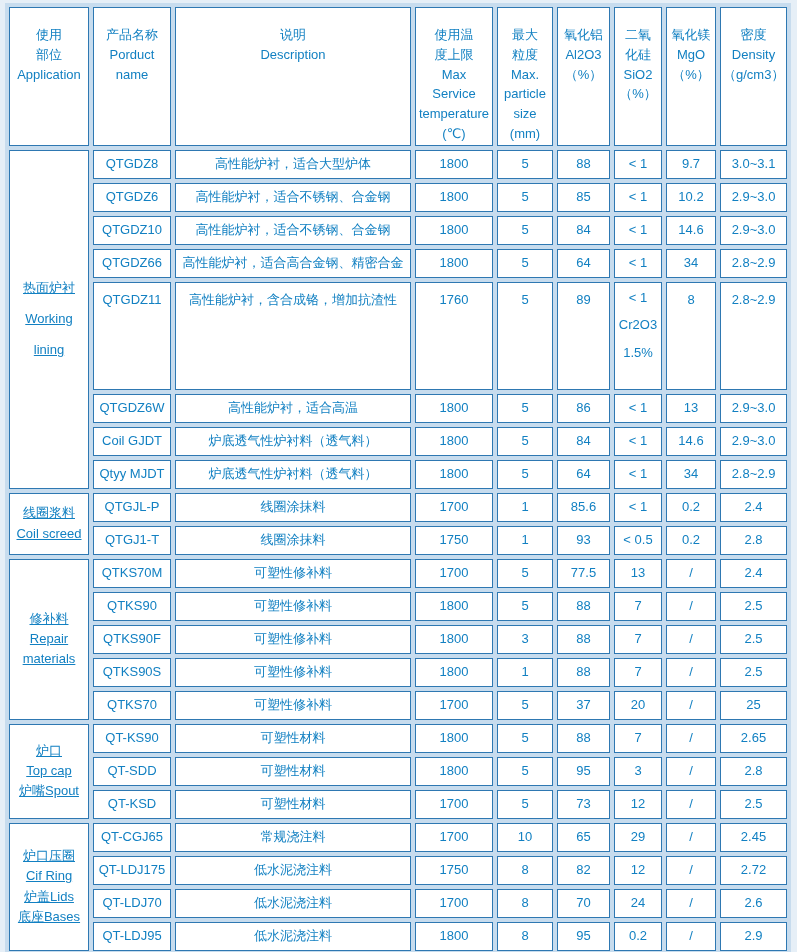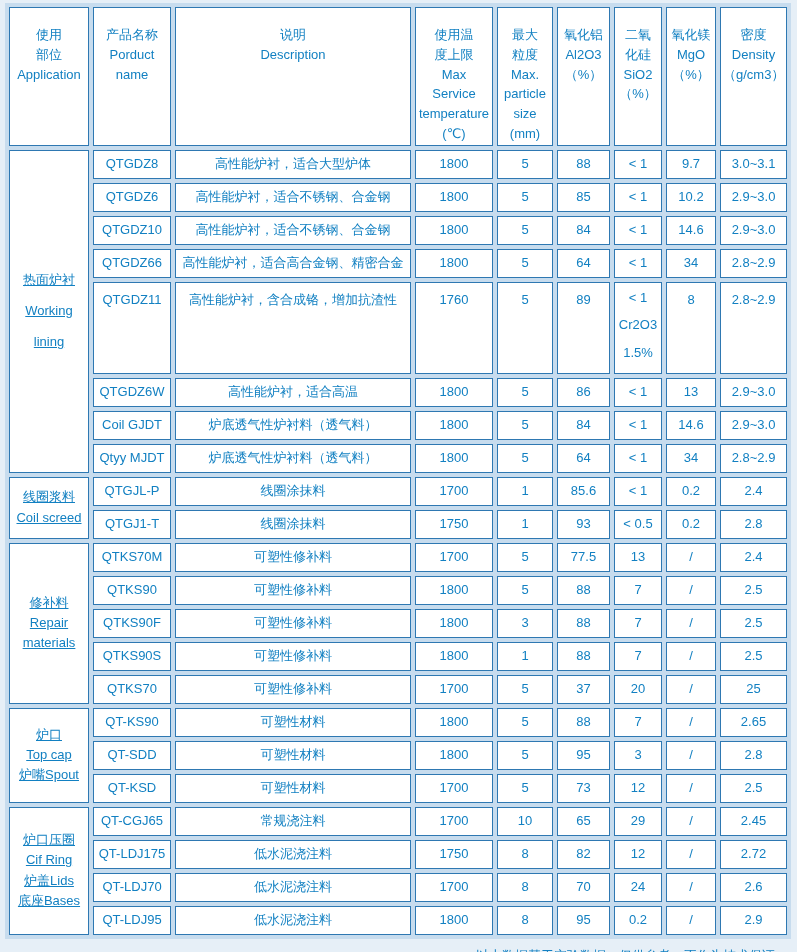--- a/index.html
+++ b/index.html
@@ -36,21 +36,21 @@
     overflow:hidden;
   }
   th{
     height:133px;
     vertical-align:top;
     padding-top:17px;
     font-weight:400;
   }
   th .hl{line-height:1.52;}
   tbody td{height:29px;line-height:1.25;}
-  tr.tall td{height:92px;vertical-align:top;padding-top:9px;}
+  tr.tall td{height:108px;vertical-align:top;padding-top:9px;}
   tr.tall td.multiline{
     line-height:2.15;
     padding-top:1px;
     white-space:pre-line;
   }
   td.app .al{line-height:1.55;text-decoration:underline;}
   td.app.spread .al{margin:11px 0;}
   .footer{
     margin:7px 9px 0 0;
     text-align:right;

